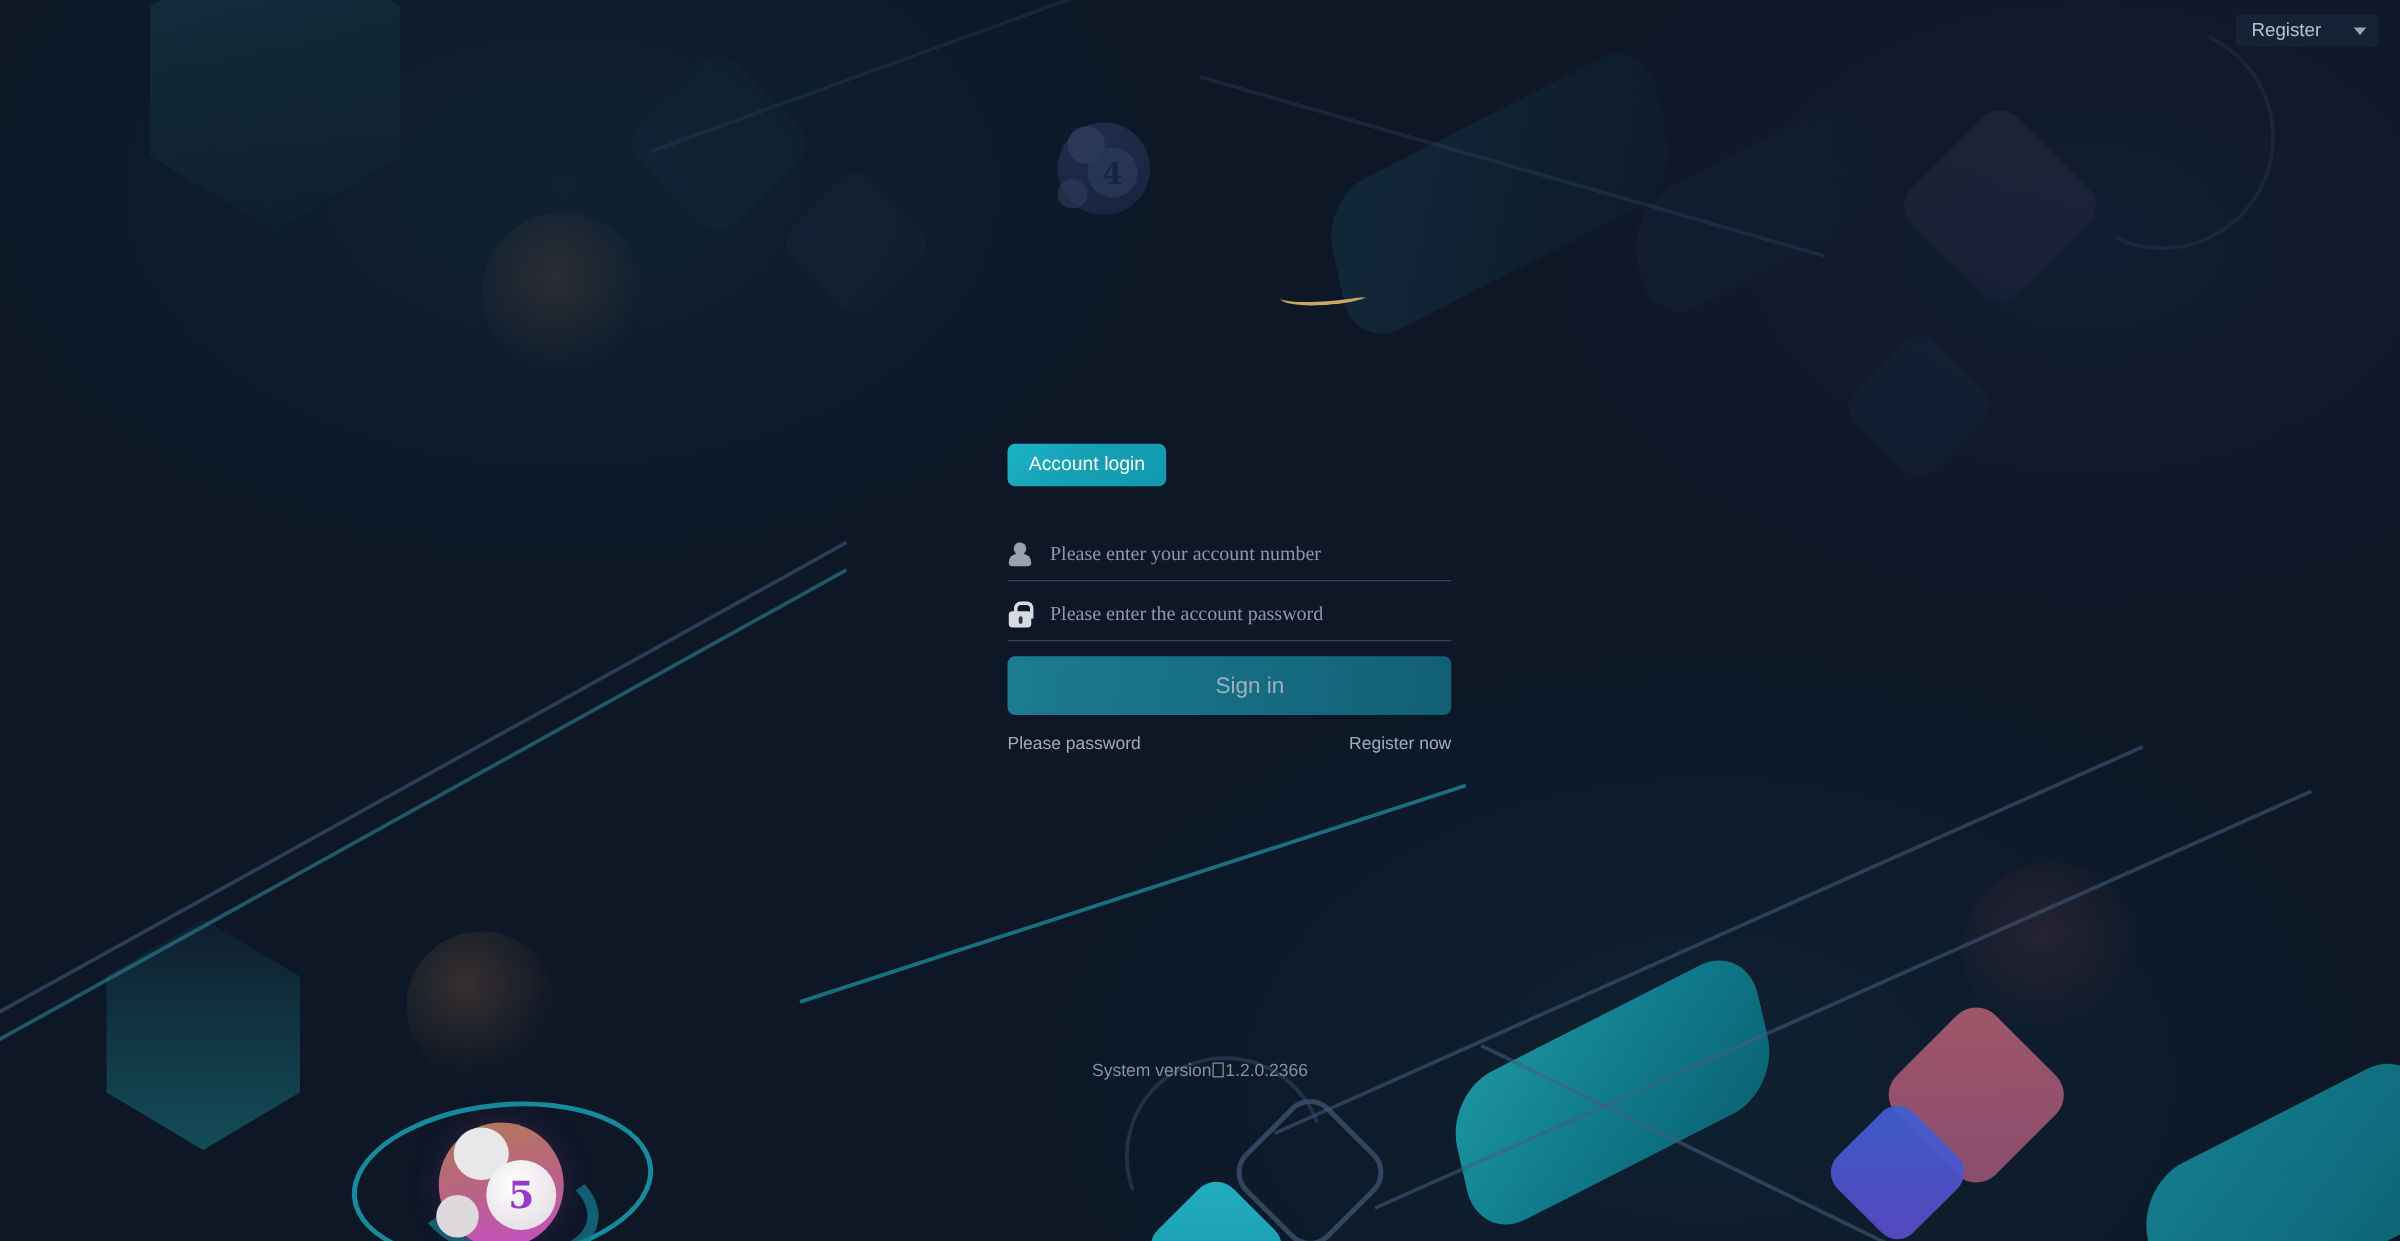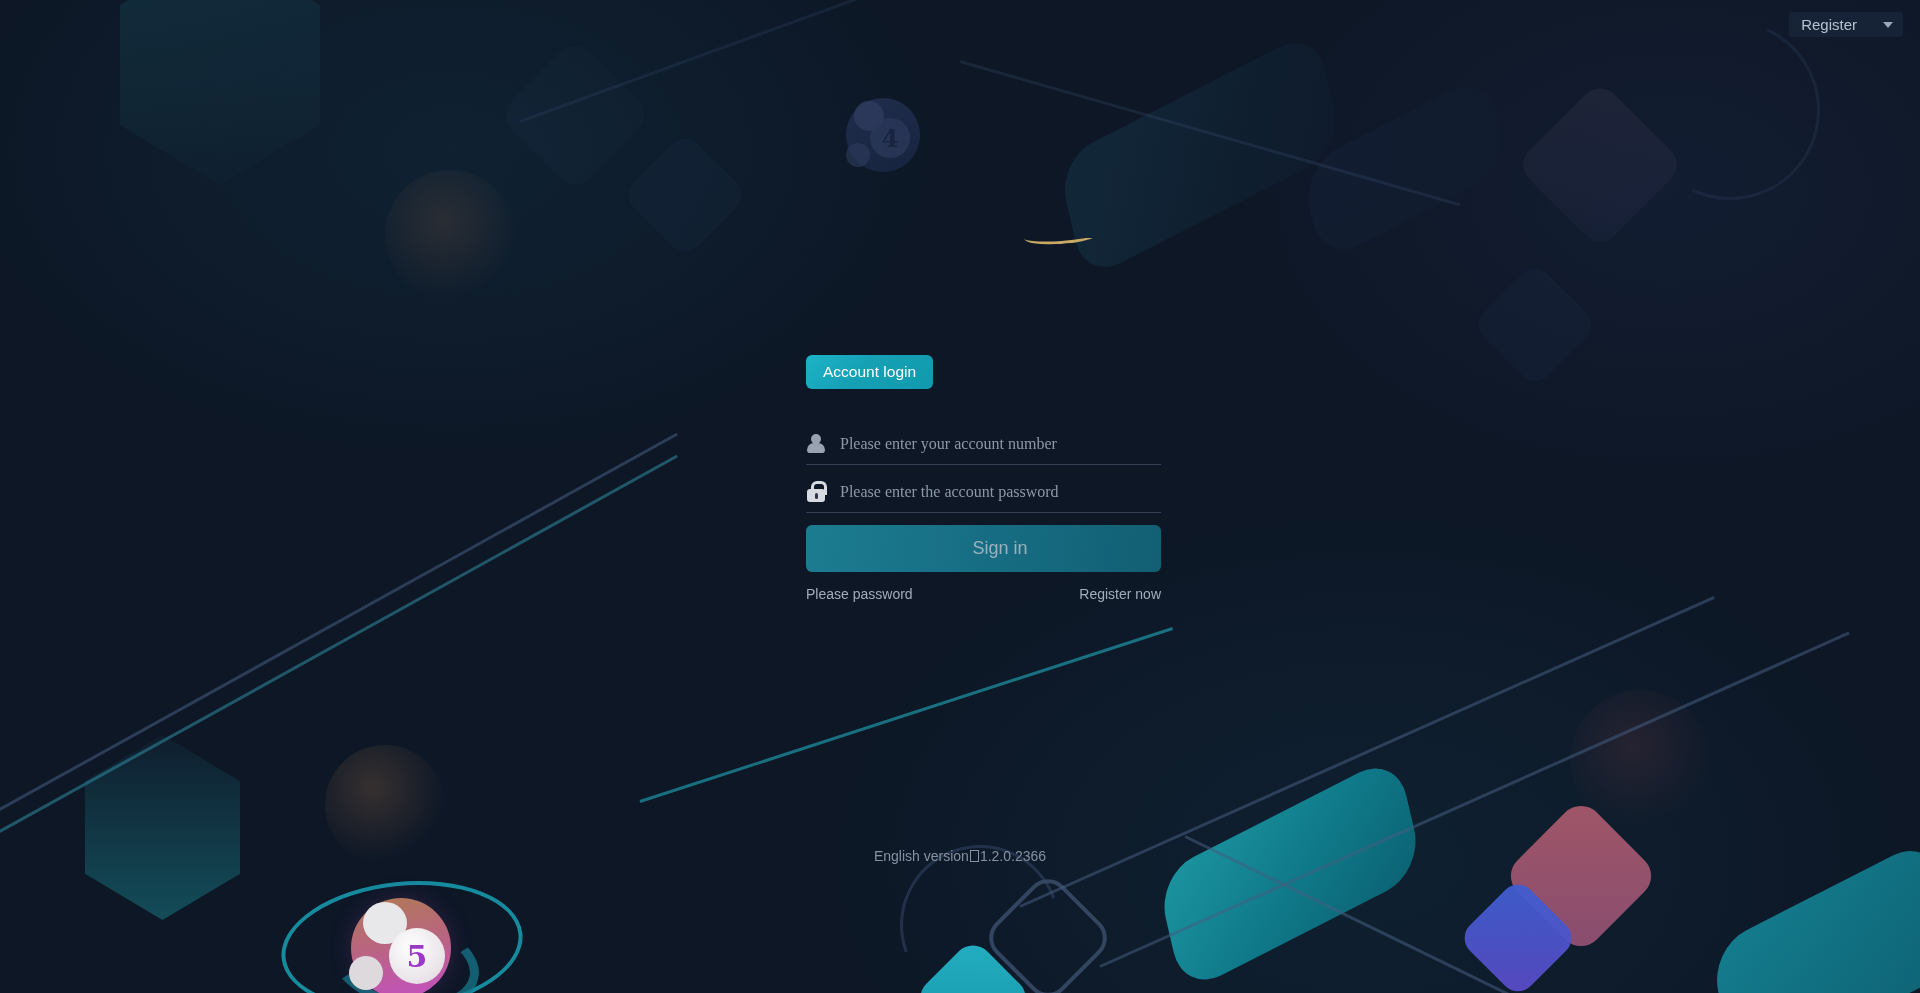--- a/index.html
+++ b/index.html
@@ -608,16 +608,16 @@
 
     <button class="signin-btn">Sign in</button>
 
     <div class="links-row">
       <a>Please password</a>
       <a>Register now</a>
     </div>
   </div>
 
   <div class="version">
-    <span>English version</span><span class="tofu"></span><span>1.2.0.2366</span>
+    <span>System version</span><span class="tofu"></span><span>1.2.0.2366</span>
   </div>
 
 </div>
 
 </body></html>

